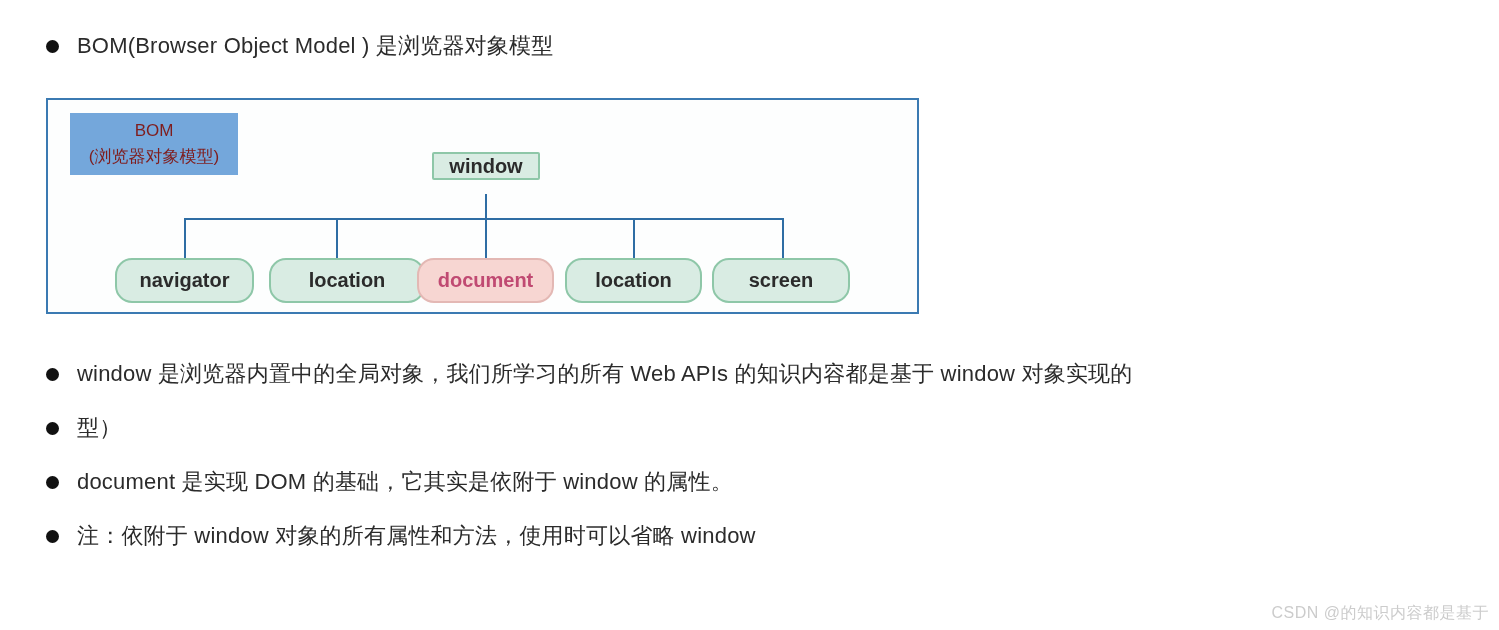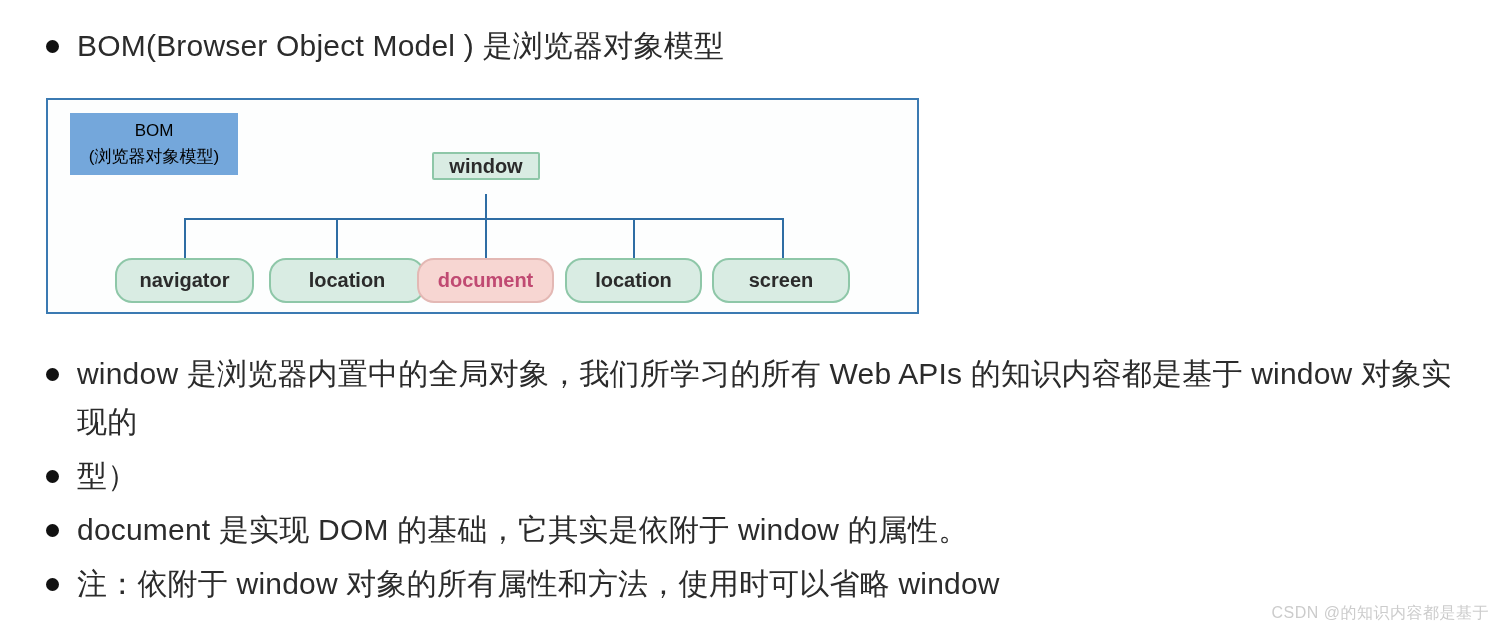--- a/index.html
+++ b/index.html
@@ -11,21 +11,21 @@
     overflow: hidden;
     position: relative;
   }
   .content { padding: 22px 20px 0 46px; }
 
   
   .bullet-row {
     display: flex;
     align-items: flex-start;
     gap: 18px;
-    font-size: 30px;
+    font-size: 22px;
     line-height: 48px;
     letter-spacing: 0.2px;
   }
   .bullet-row + .bullet-row { margin-top: 6px; }
   .dot {
     flex: 0 0 auto;
     width: 13px; height: 13px;
     margin-top: 18px;
     border-radius: 50%;
     background: #111111;
@@ -38,21 +38,21 @@
     width: 873px; height: 216px;
     margin: 28px 0 36px 0;
     border: 2px solid var(--diagram-border, #3b7ab2);
     background: #fdfefe;
   }
   .bom-legend {
     position: absolute;
     left: 22px; top: 13px;
     width: 168px; height: 62px;
     background: var(--legend-bg, #74a7db);
-    color: #000000;
+    color: #7f1d1d;
     font-size: 17px;
     line-height: 1.55;
     display: flex; flex-direction: column;
     align-items: center; justify-content: center;
     text-align: center;
   }
   .node {
     position: absolute;
     display: flex; align-items: center; justify-content: center;
     background: var(--node-bg, #d9ece3);

